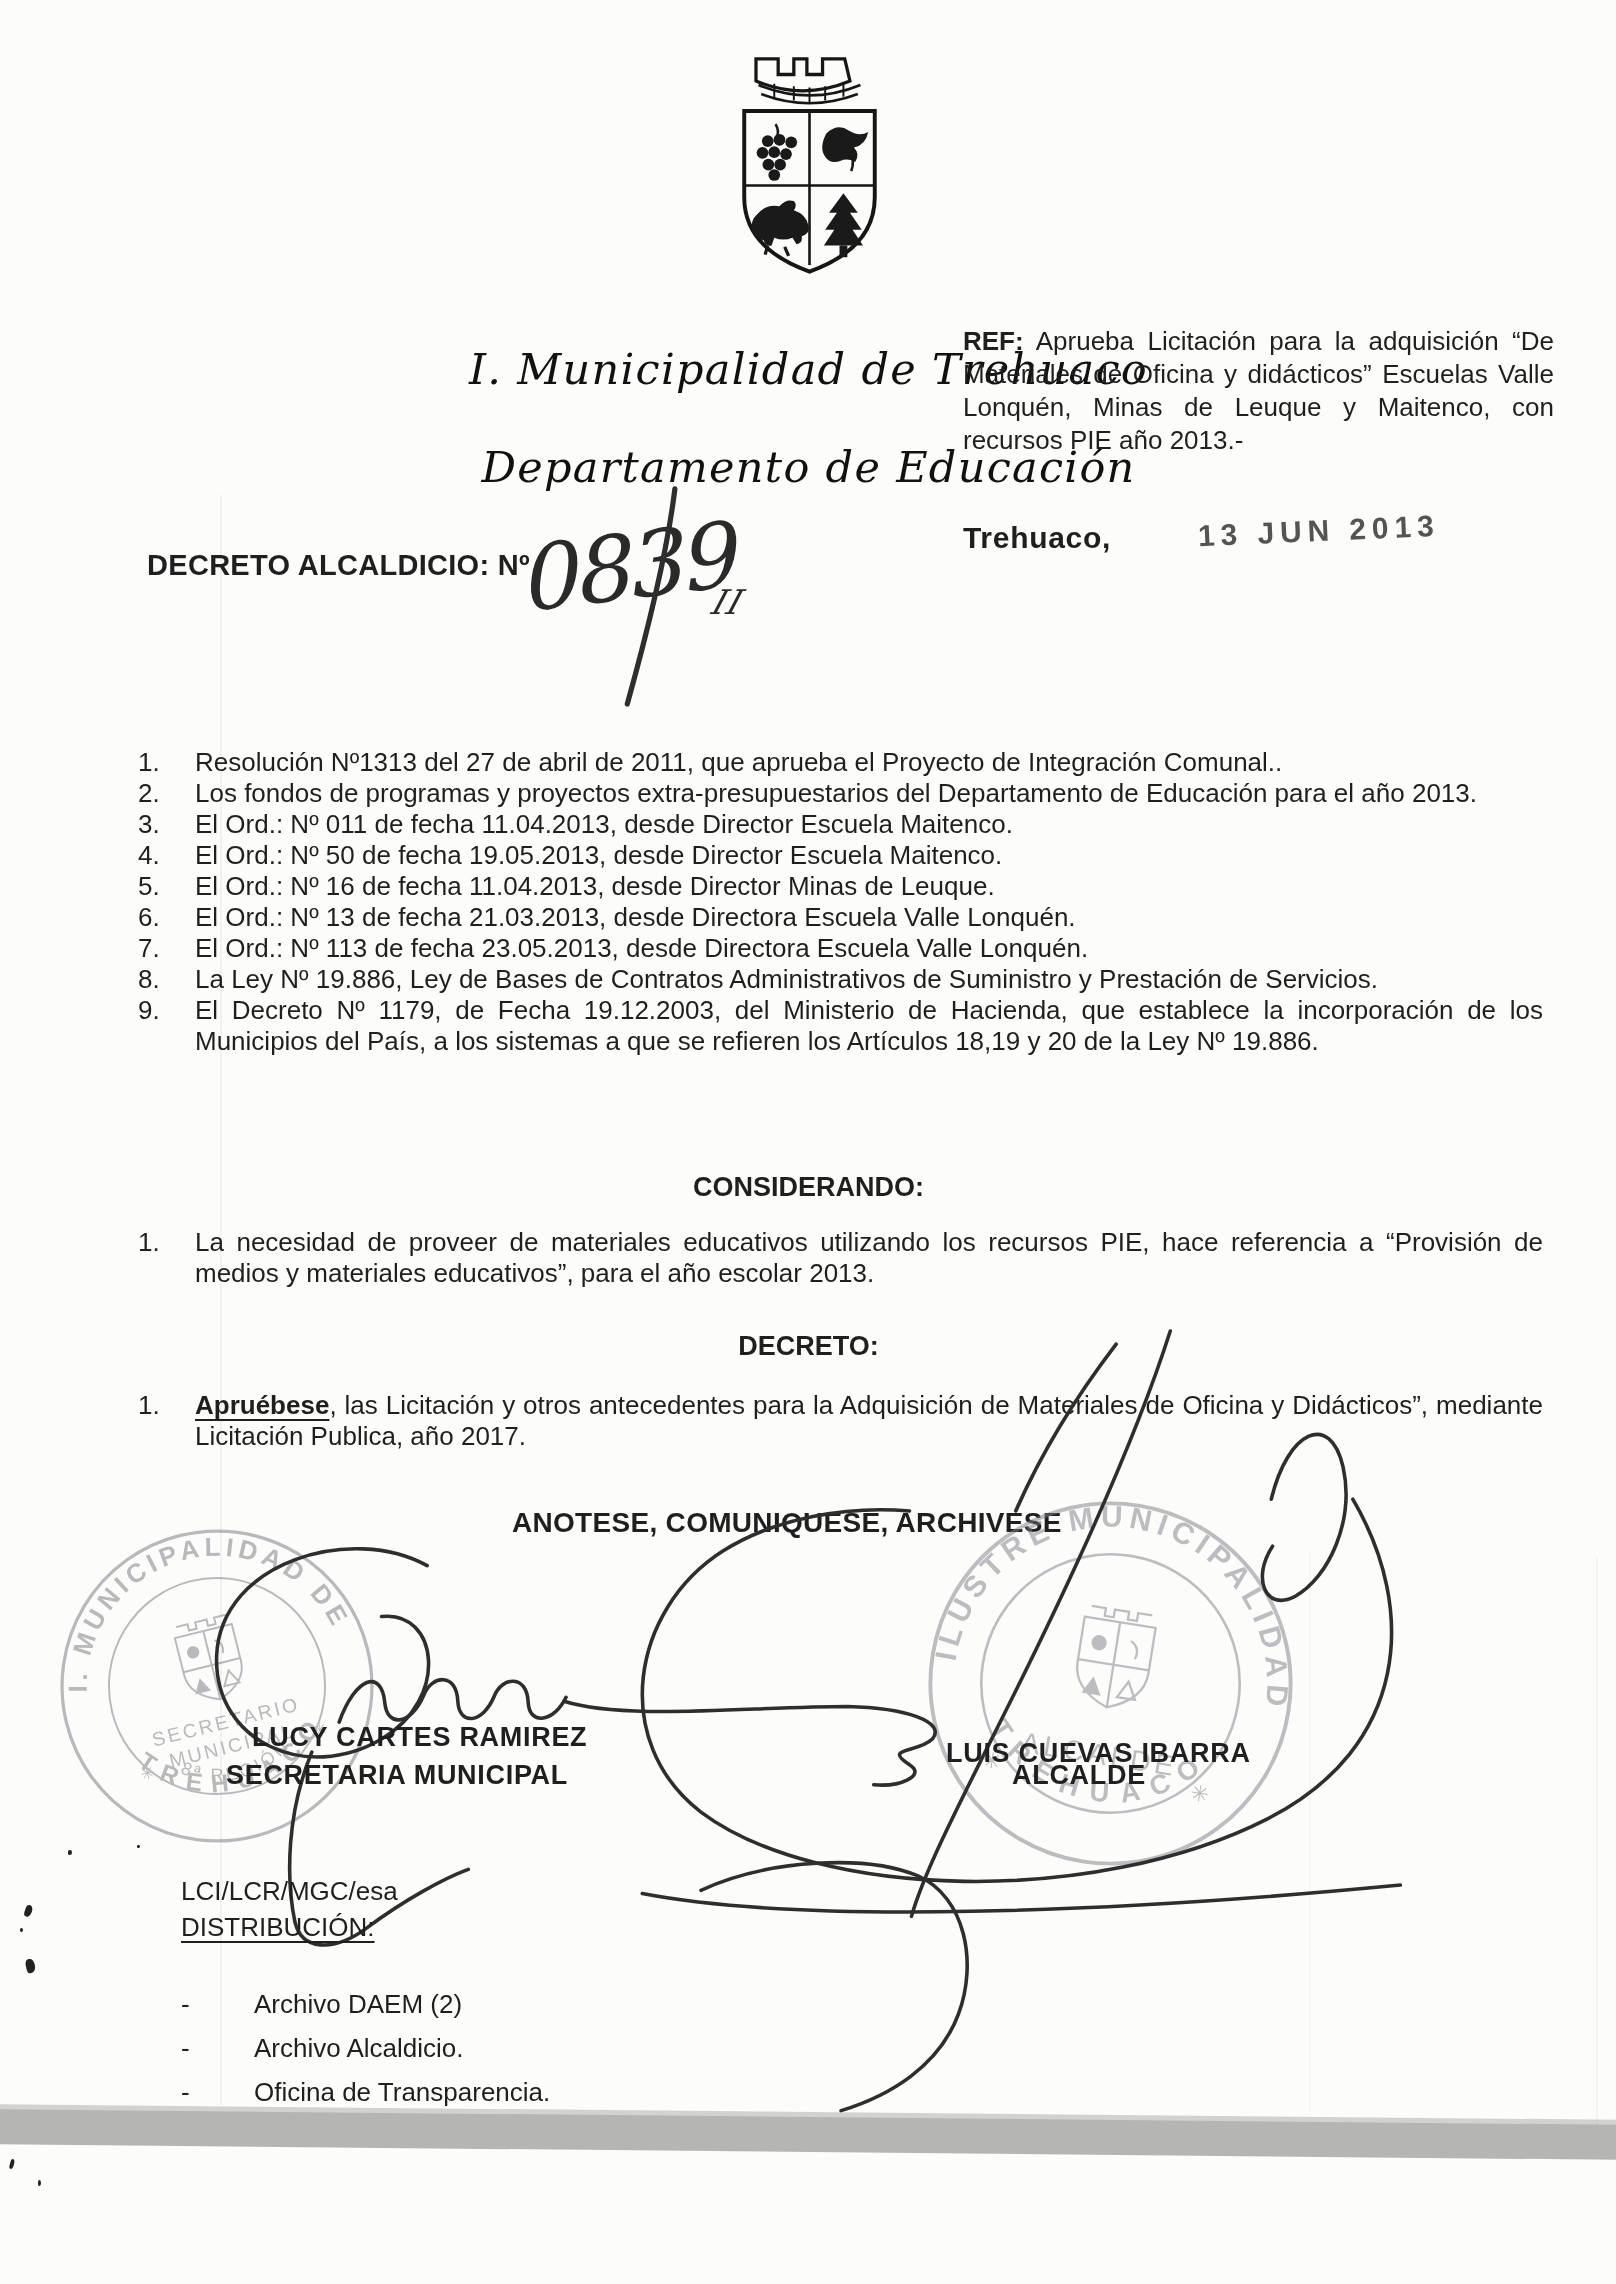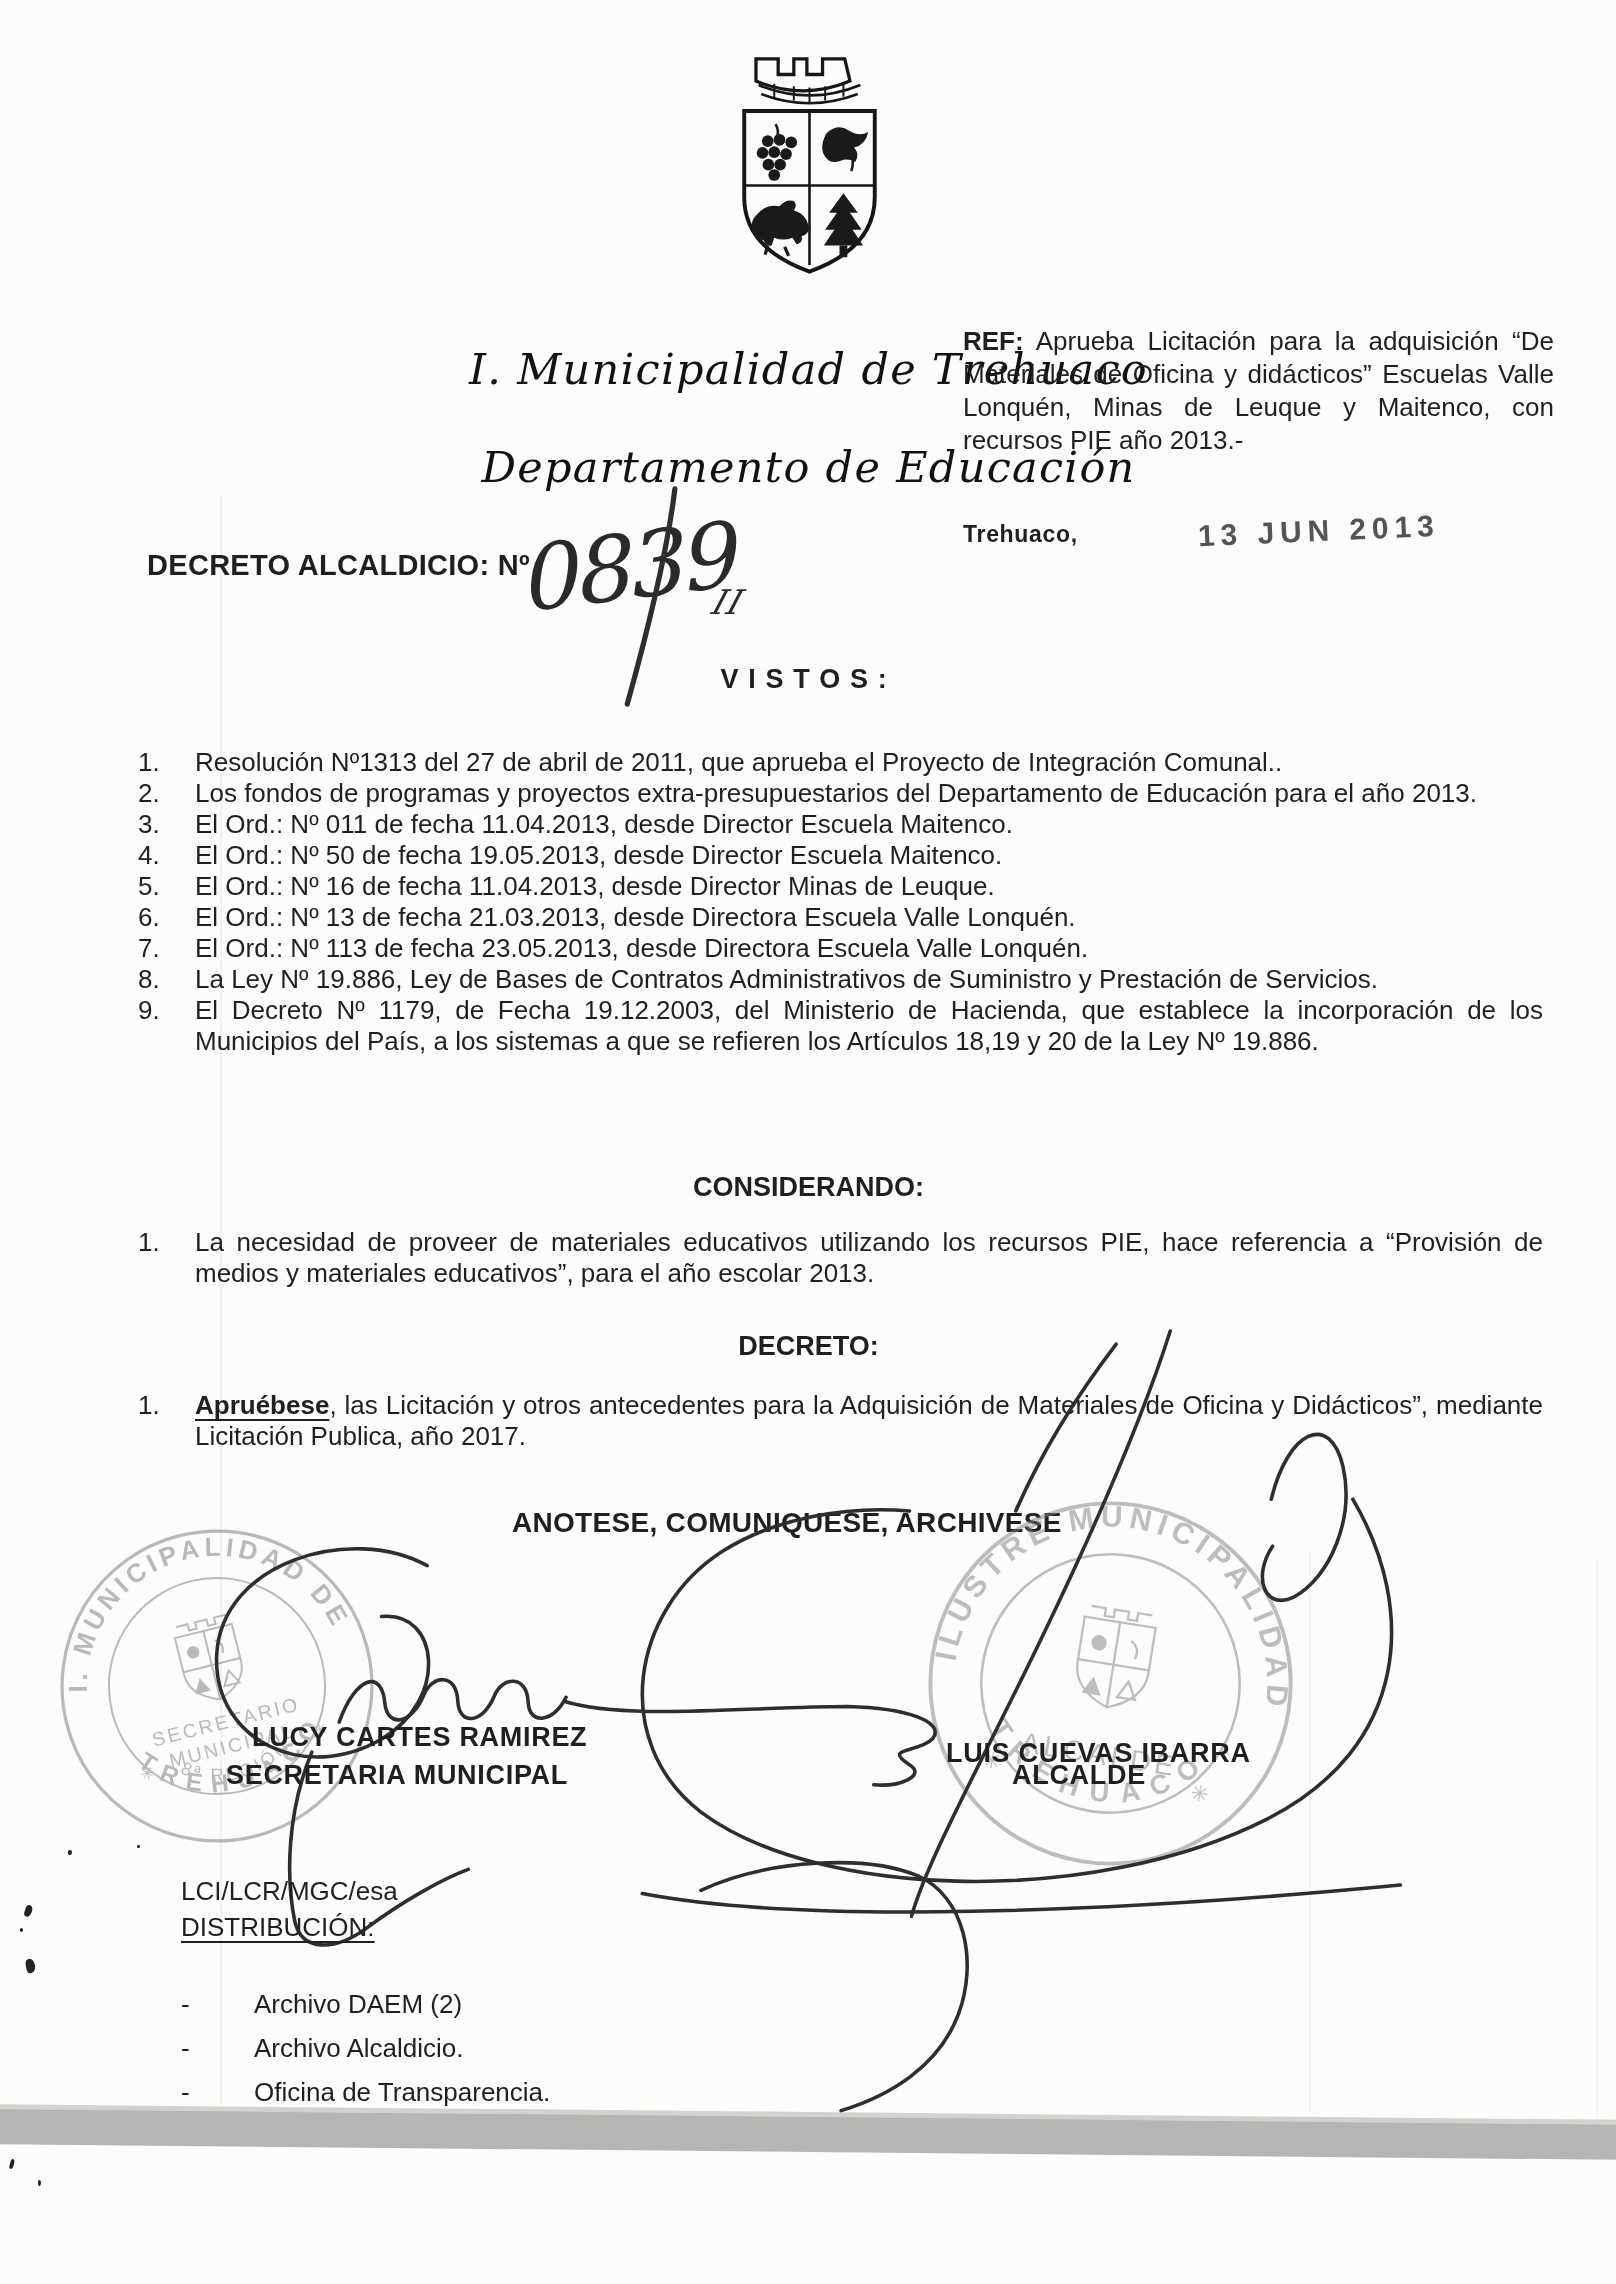--- a/index.html
+++ b/index.html
@@ -8,21 +8,21 @@
     background:#fcfcfa;overflow:hidden;
     font-family:"Liberation Sans",sans-serif;color:#1f1f1f;
   }
   .abs{position:absolute;}
   
   .script-line{font-family:"DejaVu Serif",serif;font-style:italic;font-size:43px;color:#111;
     width:100%;text-align:center;letter-spacing:1.3px;}
   
   .ref{left:963px;top:325px;width:591px;font-size:26px;line-height:33px;text-align:justify;}
   .ref b{font-weight:bold;}
-  .city{left:963px;top:521px;font-size:23px;font-weight:bold;letter-spacing:0.7px;}
+  .city{left:963px;top:521px;font-size:30px;font-weight:bold;letter-spacing:0.7px;}
   .datestamp{left:1198px;top:514px;font-size:30px;font-weight:bold;color:#3d3d3d;
     letter-spacing:5.9px;transform:rotate(-2.5deg);opacity:.88;}
   
   .decree-label{left:147px;top:549px;font-size:29px;font-weight:bold;letter-spacing:0.3px;}
   .decree-number{left:525px;top:514px;font-family:"DejaVu Serif",serif;font-style:italic;
     font-size:90px;color:#2a2a2a;transform:rotate(-7deg) skewX(-4deg);letter-spacing:-3.9px;}
   .decree-suffix{left:714px;top:582px;font-family:"DejaVu Serif",serif;font-style:italic;
     font-size:34px;color:#2a2a2a;transform:skewX(-18deg);letter-spacing:1.3px;}
   
   .heading{width:100%;text-align:center;font-size:27px;font-weight:bold;}
@@ -105,21 +105,20 @@
 
   <div class="abs ref"><b>REF:</b><span> Aprueba Licitación para la adquisición “De Materiales de Oficina y didácticos” Escuelas Valle Lonquén, Minas de Leuque y Maitenco, con recursos PIE año 2013.-</span></div>
 
   <div class="abs city">Trehuaco,</div>
   <div class="abs datestamp">13 JUN 2013</div>
 
   <div class="abs decree-label">DECRETO ALCALDICIO: Nº</div>
   <div class="abs decree-number">0839</div>
   <div class="abs decree-suffix">II</div>
 
-  <div class="abs heading spread" style="top:664px;">VISTOS:</div>
 
   <div class="abs numlist" style="top:747px;">
 
       <div class="row">
         <span class="num">1.</span>
         <span class="txt">Resolución Nº1313 del 27 de abril de 2011, que aprueba el Proyecto de Integración Comunal..</span>
       </div>
 
       <div class="row">
         <span class="num">2.</span>

